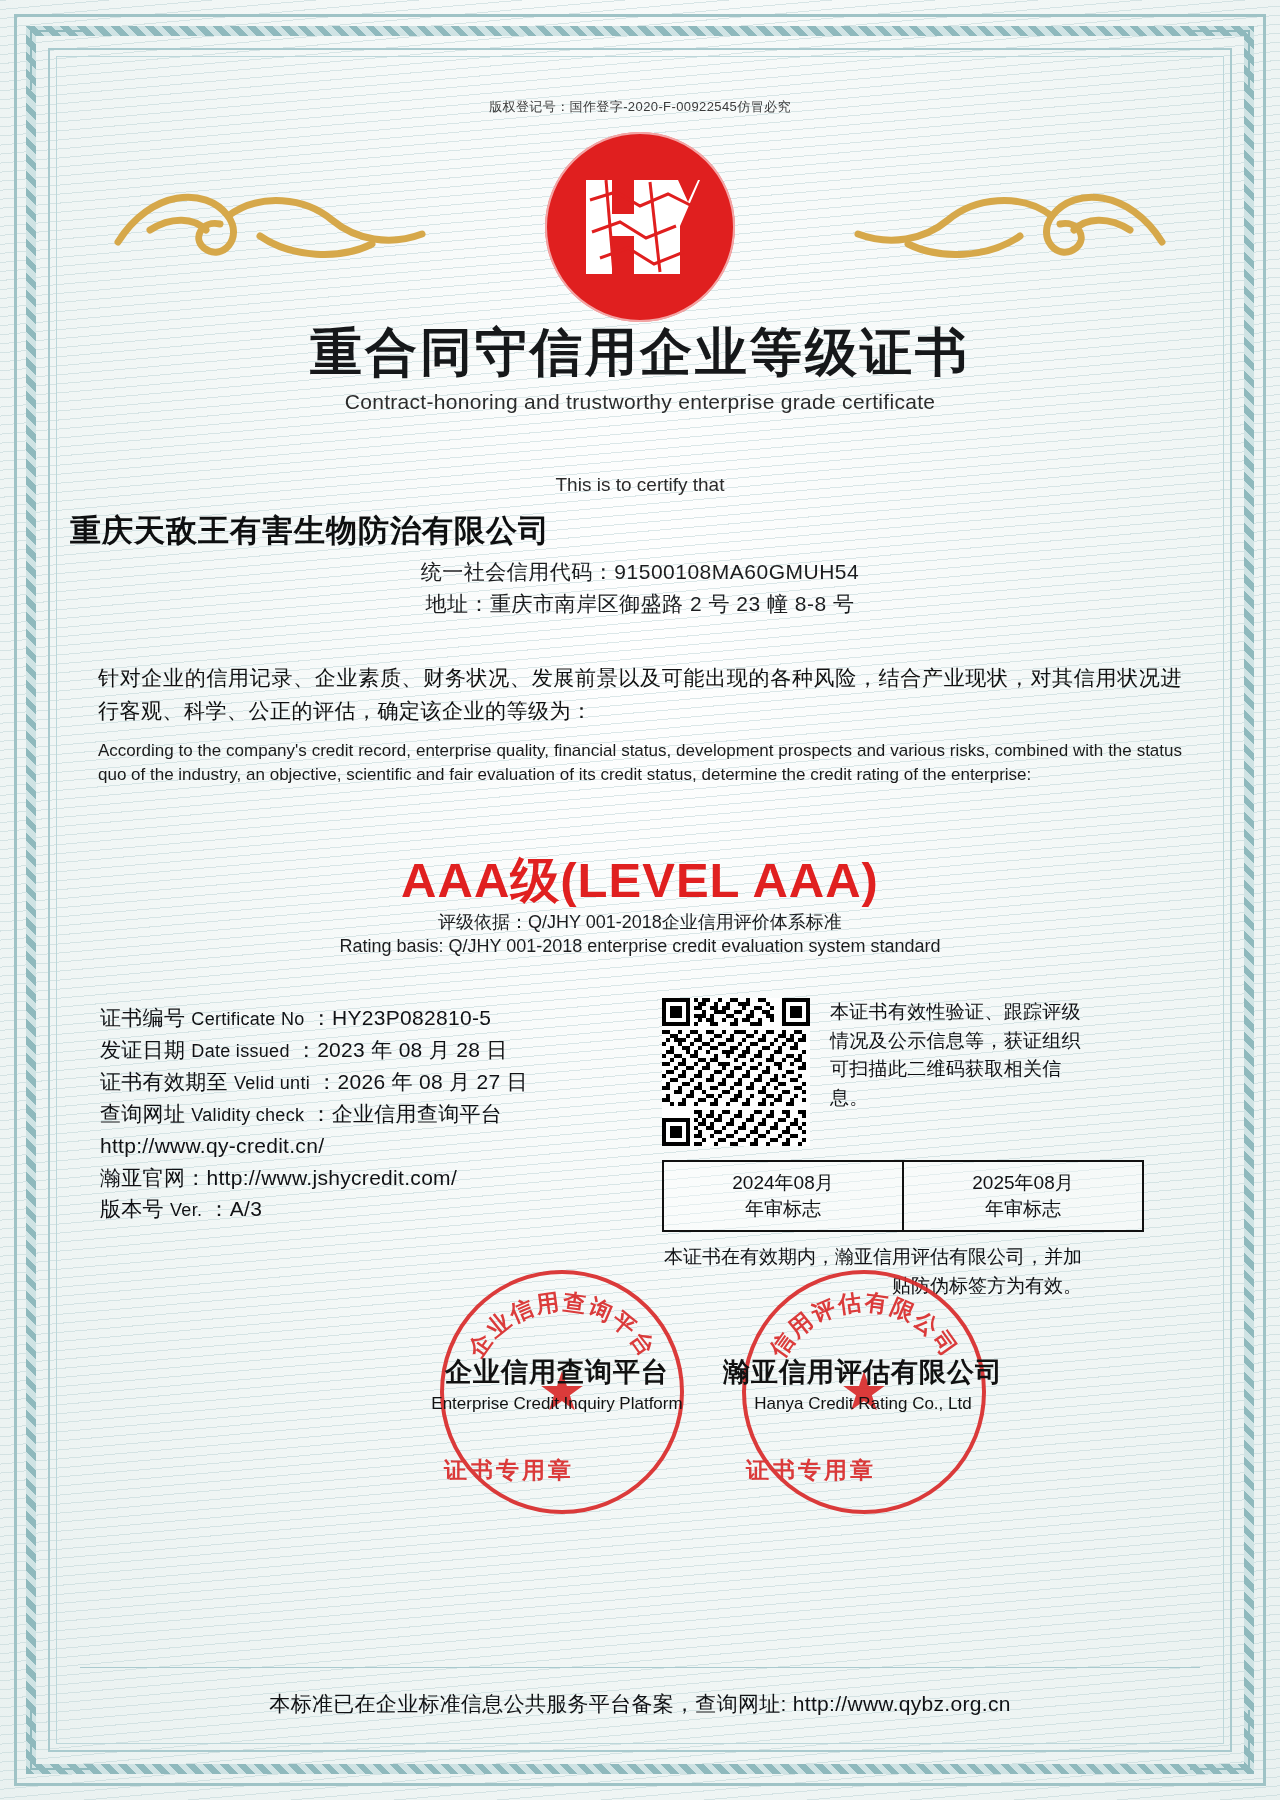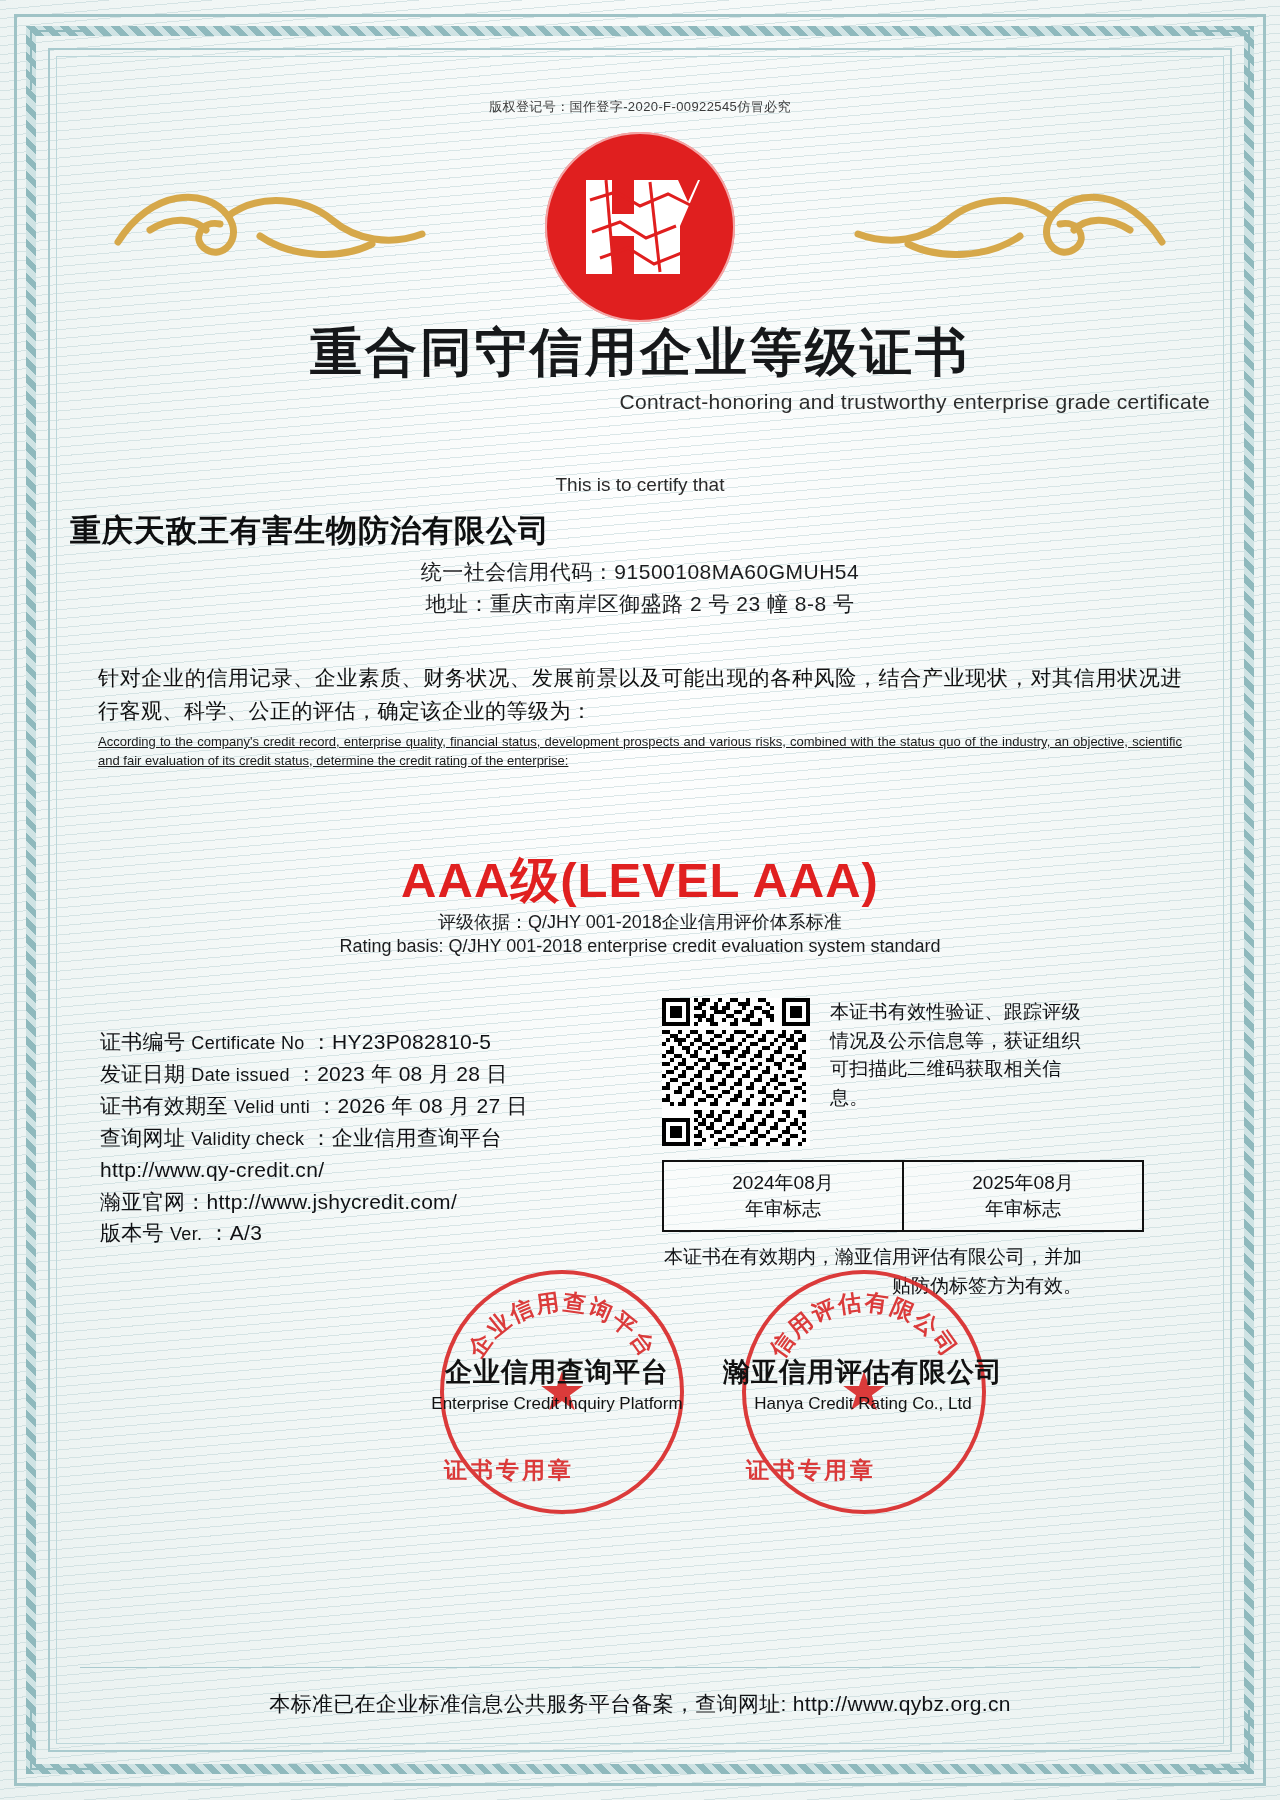--- a/index.html
+++ b/index.html
@@ -80,21 +80,21 @@
     box-shadow:0 0 0 2px rgba(255,255,255,0.6) inset;
   }
   .logo svg{display:block;}
   
   .title-cn{
     position:absolute;top:248px;left:0;right:0;text-align:center;
     font-size:52px;font-weight:bold;color:#16181a;letter-spacing:3px;
     font-family:"DejaVu Sans","Liberation Sans",sans-serif;
   }
   .title-en{
-    position:absolute;top:320px;left:0;right:0;text-align:right;
+    position:absolute;top:320px;left:0;right:0;text-align:center;
     font-size:21px;color:#2b2b2b;letter-spacing:0.3px;
   }
   .certify-cn{
     position:absolute;top:368px;left:0;right:0;text-align:center;
     font-size:26px;color:#16181a;letter-spacing:2px;
   }
   .certify-en{
     position:absolute;top:404px;left:0;right:0;text-align:center;
     font-size:19px;color:#2b2b2b;
   }
@@ -112,42 +112,41 @@
   }
   
   .para{
     position:absolute;top:592px;left:28px;right:28px;
   }
   .para .cn{
     font-size:21px;color:#111;line-height:1.55;letter-spacing:0.5px;
     text-align:justify;
   }
   .para .en{
-    margin-top:6px;
-    font-size:13px;color:#1a1a1a;line-height:1.42;
+    margin-top:12px;
+    font-size:17px;color:#1a1a1a;line-height:1.42;
     text-align:justify;
-    text-decoration:underline;
   }
   
   .level{
     position:absolute;top:778px;left:0;right:0;text-align:center;
     font-size:49px;font-weight:bold;color:#e02020;letter-spacing:1px;
   }
   .basis-cn{
     position:absolute;top:840px;left:0;right:0;text-align:center;
     font-size:18px;color:#1b1c1e;
   }
   .basis-en{
     position:absolute;top:866px;left:0;right:0;text-align:center;
     font-size:18px;color:#1b1c1e;
   }
   
   .details{
     position:absolute;top:932px;left:30px;width:560px;
-    font-size:21px;color:#101114;line-height:1.52;letter-spacing:0.3px;margin-top:24px;
+    font-size:21px;color:#101114;line-height:1.52;letter-spacing:0.3px;
   }
   .details .en{font-size:18px;}
   .details .row{white-space:nowrap;}
   
   .qr-block{
     position:absolute;top:928px;left:592px;right:0;
   }
   .qr{
     position:absolute;left:0;top:0;width:148px;height:148px;
     background:#fff;

